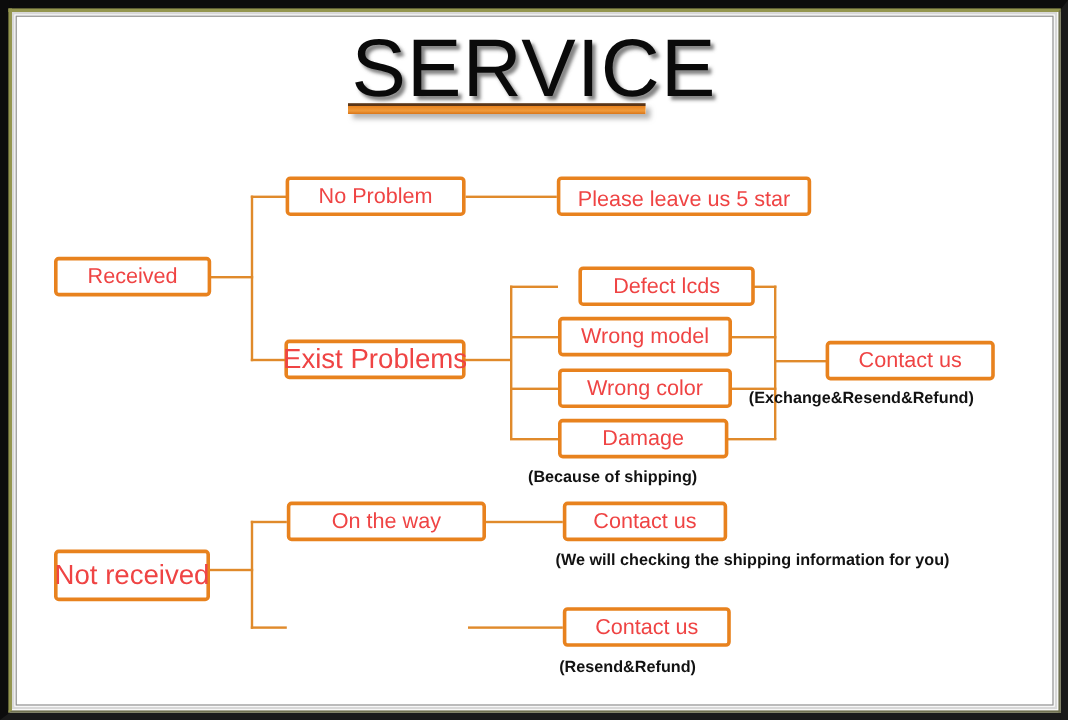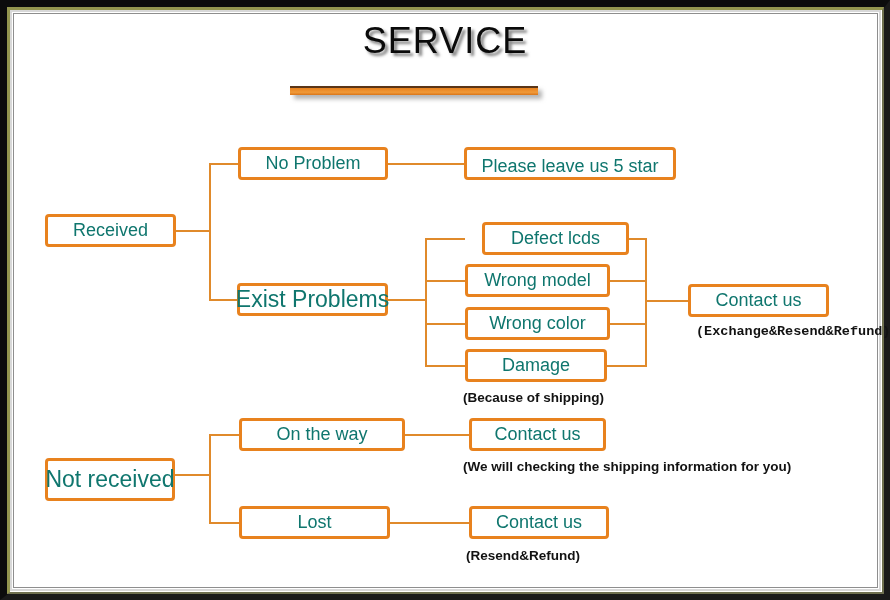--- a/index.html
+++ b/index.html
@@ -64,21 +64,21 @@
   #title-wrap {
     position: absolute;
     left: 0;
     top: 22px;
     width: 890px;
     text-align: center;
   }
   #title-text {
     display: inline-block;
     font-family: "Liberation Sans", sans-serif;
-    font-size: 36px;
+    font-size: 68px;
     font-weight: 400;
     letter-spacing: 1px;
     color: #0a0a0a;
     line-height: 1.05;
     text-shadow: 3px 3px 3px rgba(90,90,90,0.75);
   }
   #title-underline {
     position: absolute;
     left: 290px;
     top: 86px;
@@ -91,21 +91,21 @@
   
   .node {
     position: absolute;
     box-sizing: border-box;
     background: #ffffff;
     border: 3px solid #e8821e;
     border-radius: 4px;
     display: flex;
     align-items: center;
     justify-content: center;
-    color: #0f766e;
+    color: #ef4444;
     font-family: "Liberation Sans", sans-serif;
     font-size: 18px;
     font-weight: 400;
     white-space: nowrap;
     z-index: 3;
   }
   .node.tight {
     font-size: 23px;
   }
 
@@ -217,33 +217,30 @@
   </div>
 
   <div class="node tight" style="left:45px; top:458px; width:130px; height:43px;">
     <span>Not received</span>
   </div>
 
   <div class="node" style="left:239px; top:418px; width:166px; height:33px;">
     <span>On the way</span>
   </div>
 
-  <div class="node" style="left:239px; top:506px; width:151px; height:33px;">
-    <span>Lost</span>
-  </div>
 
   <div class="node" style="left:469px; top:418px; width:137px; height:33px;">
     <span>Contact us</span>
   </div>
 
   <div class="node" style="left:469px; top:506px; width:140px; height:33px;">
     <span>Contact us</span>
   </div>
 
-  <div class="note" style="left:696px; top:324px;font-family:Liberation Mono, monospace;">(Exchange&amp;Resend&amp;Refund)</div>
-
-  <div class="note" style="left:463px; top:390px;">(Because of shipping)</div>
+  <div class="note" style="left:624px; top:324px;">(Exchange&amp;Resend&amp;Refund)</div>
+
+  <div class="note" style="left:440px; top:390px;">(Because of shipping)</div>
 
   <div class="note" style="left:463px; top:459px;">(We will checking the shipping information for you)</div>
 
   <div class="note" style="left:466px; top:548px;">(Resend&amp;Refund)</div>
 
 </div>
 
 </body></html>

